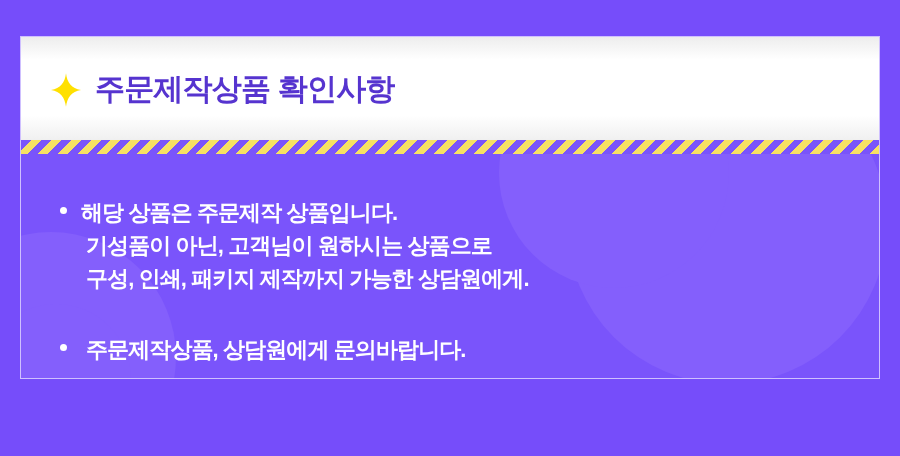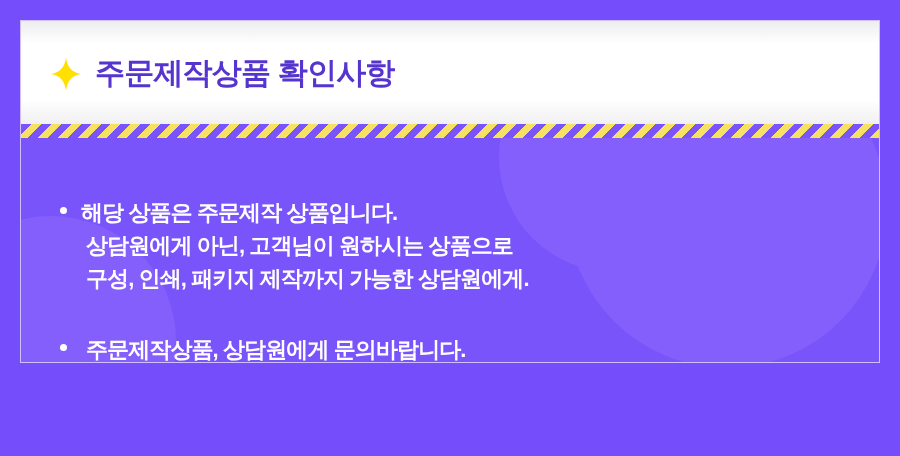--- a/index.html
+++ b/index.html
@@ -12,21 +12,21 @@
     height: 456px;
     overflow: hidden;
     background: #764dfa;
     font-family: "Liberation Sans", "DejaVu Sans", sans-serif;
     -webkit-font-smoothing: antialiased;
   }
 
   .notice-card {
     position: absolute;
     left: 20px;
-    top: 20px;
+    top: 36px;
     width: 860px;
     height: 343px;
     box-sizing: border-box;
     border: 1px solid #cfc0ff;
     background: #7a54fb;
     overflow: hidden;
   }
 
   
   .card-header {
@@ -126,21 +126,20 @@
     right: 0;
     bottom: 0;
     padding: 42px 0 0 36px;
     box-sizing: border-box;
   }
 
   .bullet-block {
     position: relative;
     padding-left: 24px;
     margin-bottom: 38px;
-    margin-top: 16px;
   }
   .bullet-block:last-child { margin-bottom: 0; }
 
   .bullet-dot {
     position: absolute;
     left: 3px;
     top: 11px;
     width: 7px;
     height: 7px;
     border-radius: 50%;
@@ -177,21 +176,21 @@
     <span class="deco-circle c2"></span>
     <span class="deco-circle c3"></span>
     <span class="deco-circle c4"></span>
   </div>
 
   <div class="card-body">
 
     <div class="bullet-block">
       <span class="bullet-dot"></span>
       <span class="bullet-line">해당 상품은 주문제작 상품입니다.</span>
-      <span class="bullet-line indent">상담원에게 아닌, 고객님이 원하시는 상품으로</span>
+      <span class="bullet-line indent">기성품이 아닌, 고객님이 원하시는 상품으로</span>
       <span class="bullet-line indent">구성, 인쇄, 패키지 제작까지 가능한 상담원에게.</span>
     </div>
 
     <div class="bullet-block">
       <span class="bullet-dot"></span>
       <span class="bullet-line indent">주문제작상품, 상담원에게 문의바랍니다.</span>
     </div>
 
   </div>
 </div>

